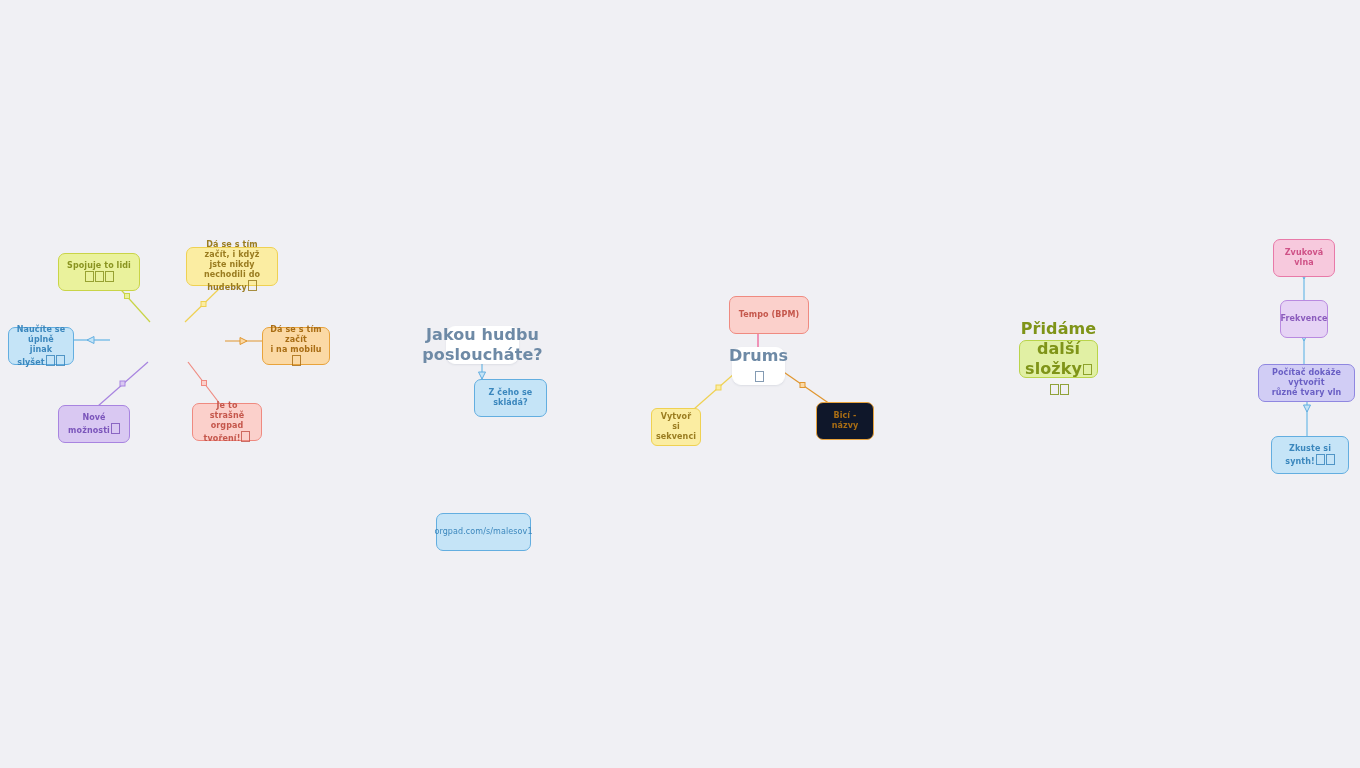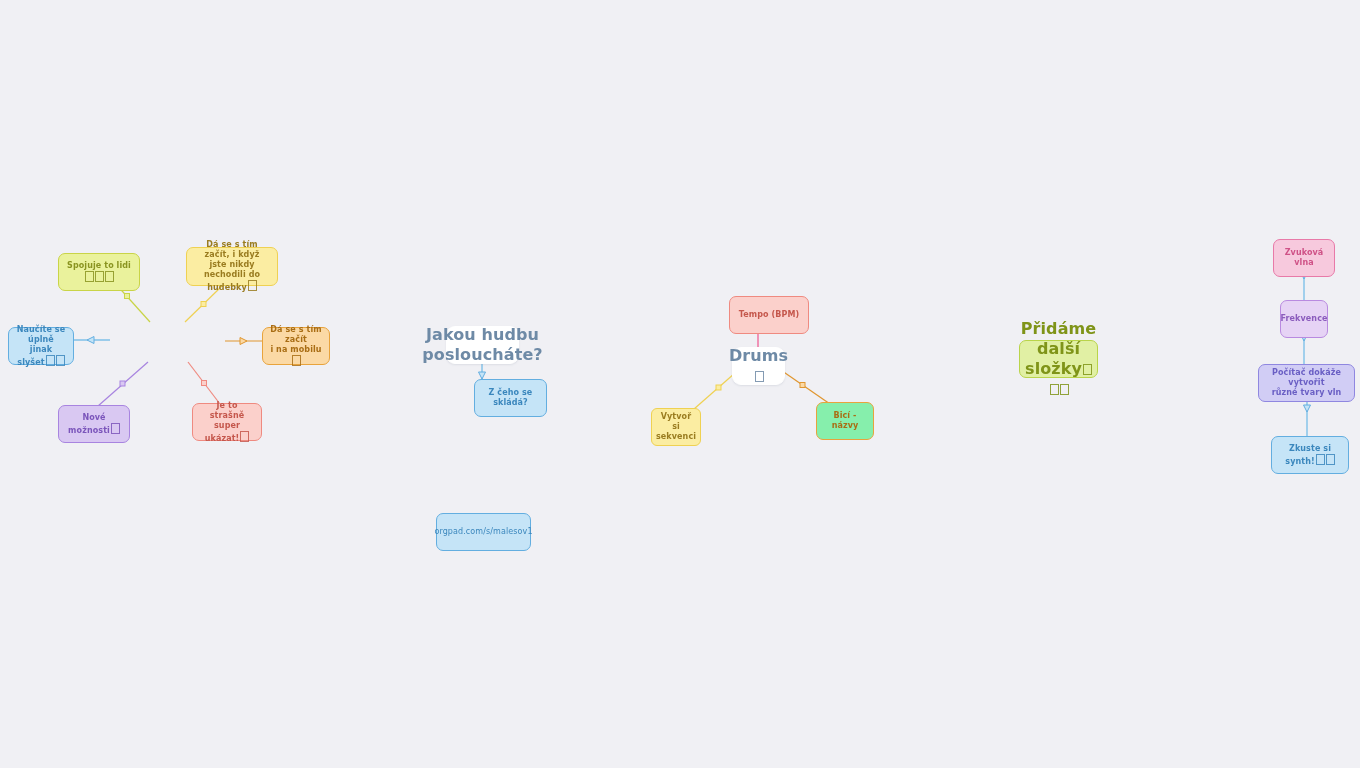--- a/index.html
+++ b/index.html
@@ -148,21 +148,21 @@
 hudebky</span><span class="emoji-box"></span></span>
   </div>
 
   <div class="node leaf fs8" style="left:262px; top:327px; width:68px; height:27px; background:#fbd9a5; border-color:#e8a33c; color:#a96d14;">
     <span><span>Dá se s tím začít
 i na mobilu</span><span class="emoji-box"></span></span>
   </div>
 
   <div class="node leaf fs8" style="left:192px; top:403px; width:70px; height:27px; background:#fbd0cb; border-color:#ef8a80; color:#c5574c;">
     <span><span>Je to strašně
-super ukázat!</span><span class="emoji-box"></span></span>
+orgpad tvoření!</span><span class="emoji-box"></span></span>
   </div>
 
   <div class="node leaf fs8" style="left:58px; top:405px; width:72px; height:18px; background:#d9c8f2; border-color:#a884e0; color:#7b55bb;">
     <span><span>Nové možnosti</span><span class="emoji-box"></span></span>
   </div>
 
   <div class="node leaf fs8" style="left:8px; top:327px; width:66px; height:27px; background:#c5e4f7; border-color:#63aee0; color:#3b87bd;justify-content:center;">
     <span><span>Naučíte se úplně
 jinak slyšet</span><span class="emoji-box"></span><span class="emoji-box"></span></span>
   </div>
@@ -181,21 +181,21 @@
   </div>
 
   <div class="node leaf fs8" style="left:729px; top:296px; width:80px; height:16px; background:#fbd0cb; border-color:#ef8a80; color:#c5574c;">
     <span>Tempo (BPM)</span>
   </div>
 
   <div class="node leaf fs8" style="left:651px; top:408px; width:50px; height:16px; background:#fbeda2; border-color:#efd152; color:#9a7c20;border-radius:6px;">
     <span>Vytvoř si sekvenci</span>
   </div>
 
-  <div class="node leaf fs8" style="left:816px; top:402px; width:58px; height:16px; background:#86efac; border-color:#e8a33c; color:#a96d14;">
+  <div class="node leaf fs8" style="left:816px; top:402px; width:58px; height:16px; background:#0f172a; border-color:#e8a33c; color:#a96d14;">
     <span>Bicí - názvy</span>
   </div>
 
   <div class="node leaf fs10" style="left:1019px; top:340px; width:79px; height:28px; background:#e1f0a4; border-color:#b9d44a; color:#7f9418;">
     <span><span>Přidáme další
 složky</span><span class="emoji-box"></span><span class="emoji-box"></span><span class="emoji-box"></span></span>
   </div>
 
   <div class="node leaf fs8" style="left:1273px; top:239px; width:62px; height:17px; background:#f7c9dd; border-color:#e87aa8; color:#cf5287;">
     <span>Zvuková vlna</span>

